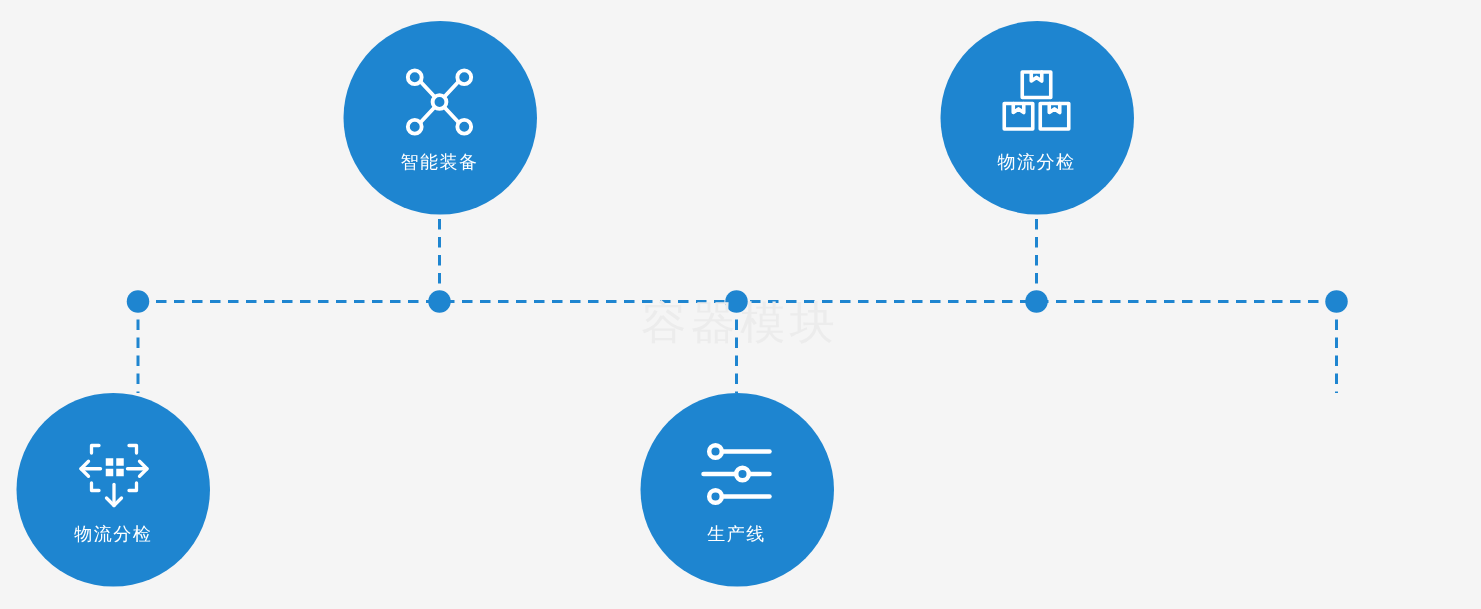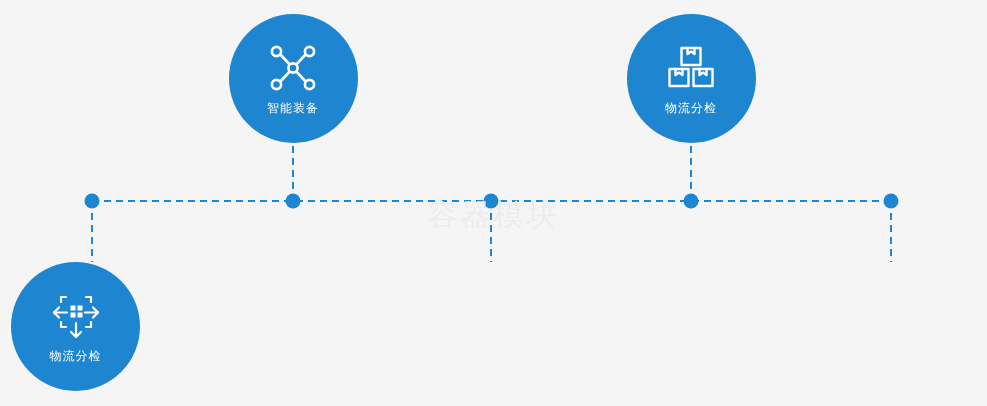--- a/index.html
+++ b/index.html
@@ -141,15 +141,29 @@
         <polyline points="21,42 26,47 31,42"></polyline>
         <rect x="20.5" y="15.5" width="5" height="5" fill="#ffffff" stroke="none"></rect>
         <rect x="27.5" y="15.5" width="5" height="5" fill="#ffffff" stroke="none"></rect>
         <rect x="20.5" y="22.5" width="5" height="5" fill="#ffffff" stroke="none"></rect>
         <rect x="27.5" y="22.5" width="5" height="5" fill="#ffffff" stroke="none"></rect>
       </svg>
     </span>
     <span class="caption">物流分检</span>
   </div>
 
+  <div class="node" style="left:426.5px; top:261.5px;">
+    <span class="glyph">
+      <svg viewBox="0 0 52 52" fill="none" stroke="#ffffff" stroke-width="3" stroke-linecap="round" stroke-linejoin="round">
+        <line x1="17" y1="11" x2="48" y2="11"></line>
+        <circle cx="12" cy="11" r="4.2" fill="#1e85d0"></circle>
+        <line x1="4" y1="26" x2="25" y2="26"></line>
+        <line x1="35" y1="26" x2="48" y2="26"></line>
+        <circle cx="30" cy="26" r="4.2" fill="#1e85d0"></circle>
+        <line x1="17" y1="41" x2="48" y2="41"></line>
+        <circle cx="12" cy="41" r="4.2" fill="#1e85d0"></circle>
+      </svg>
+    </span>
+    <span class="caption">生产线</span>
+  </div>
 
 
 </div>
 
 </body></html>

